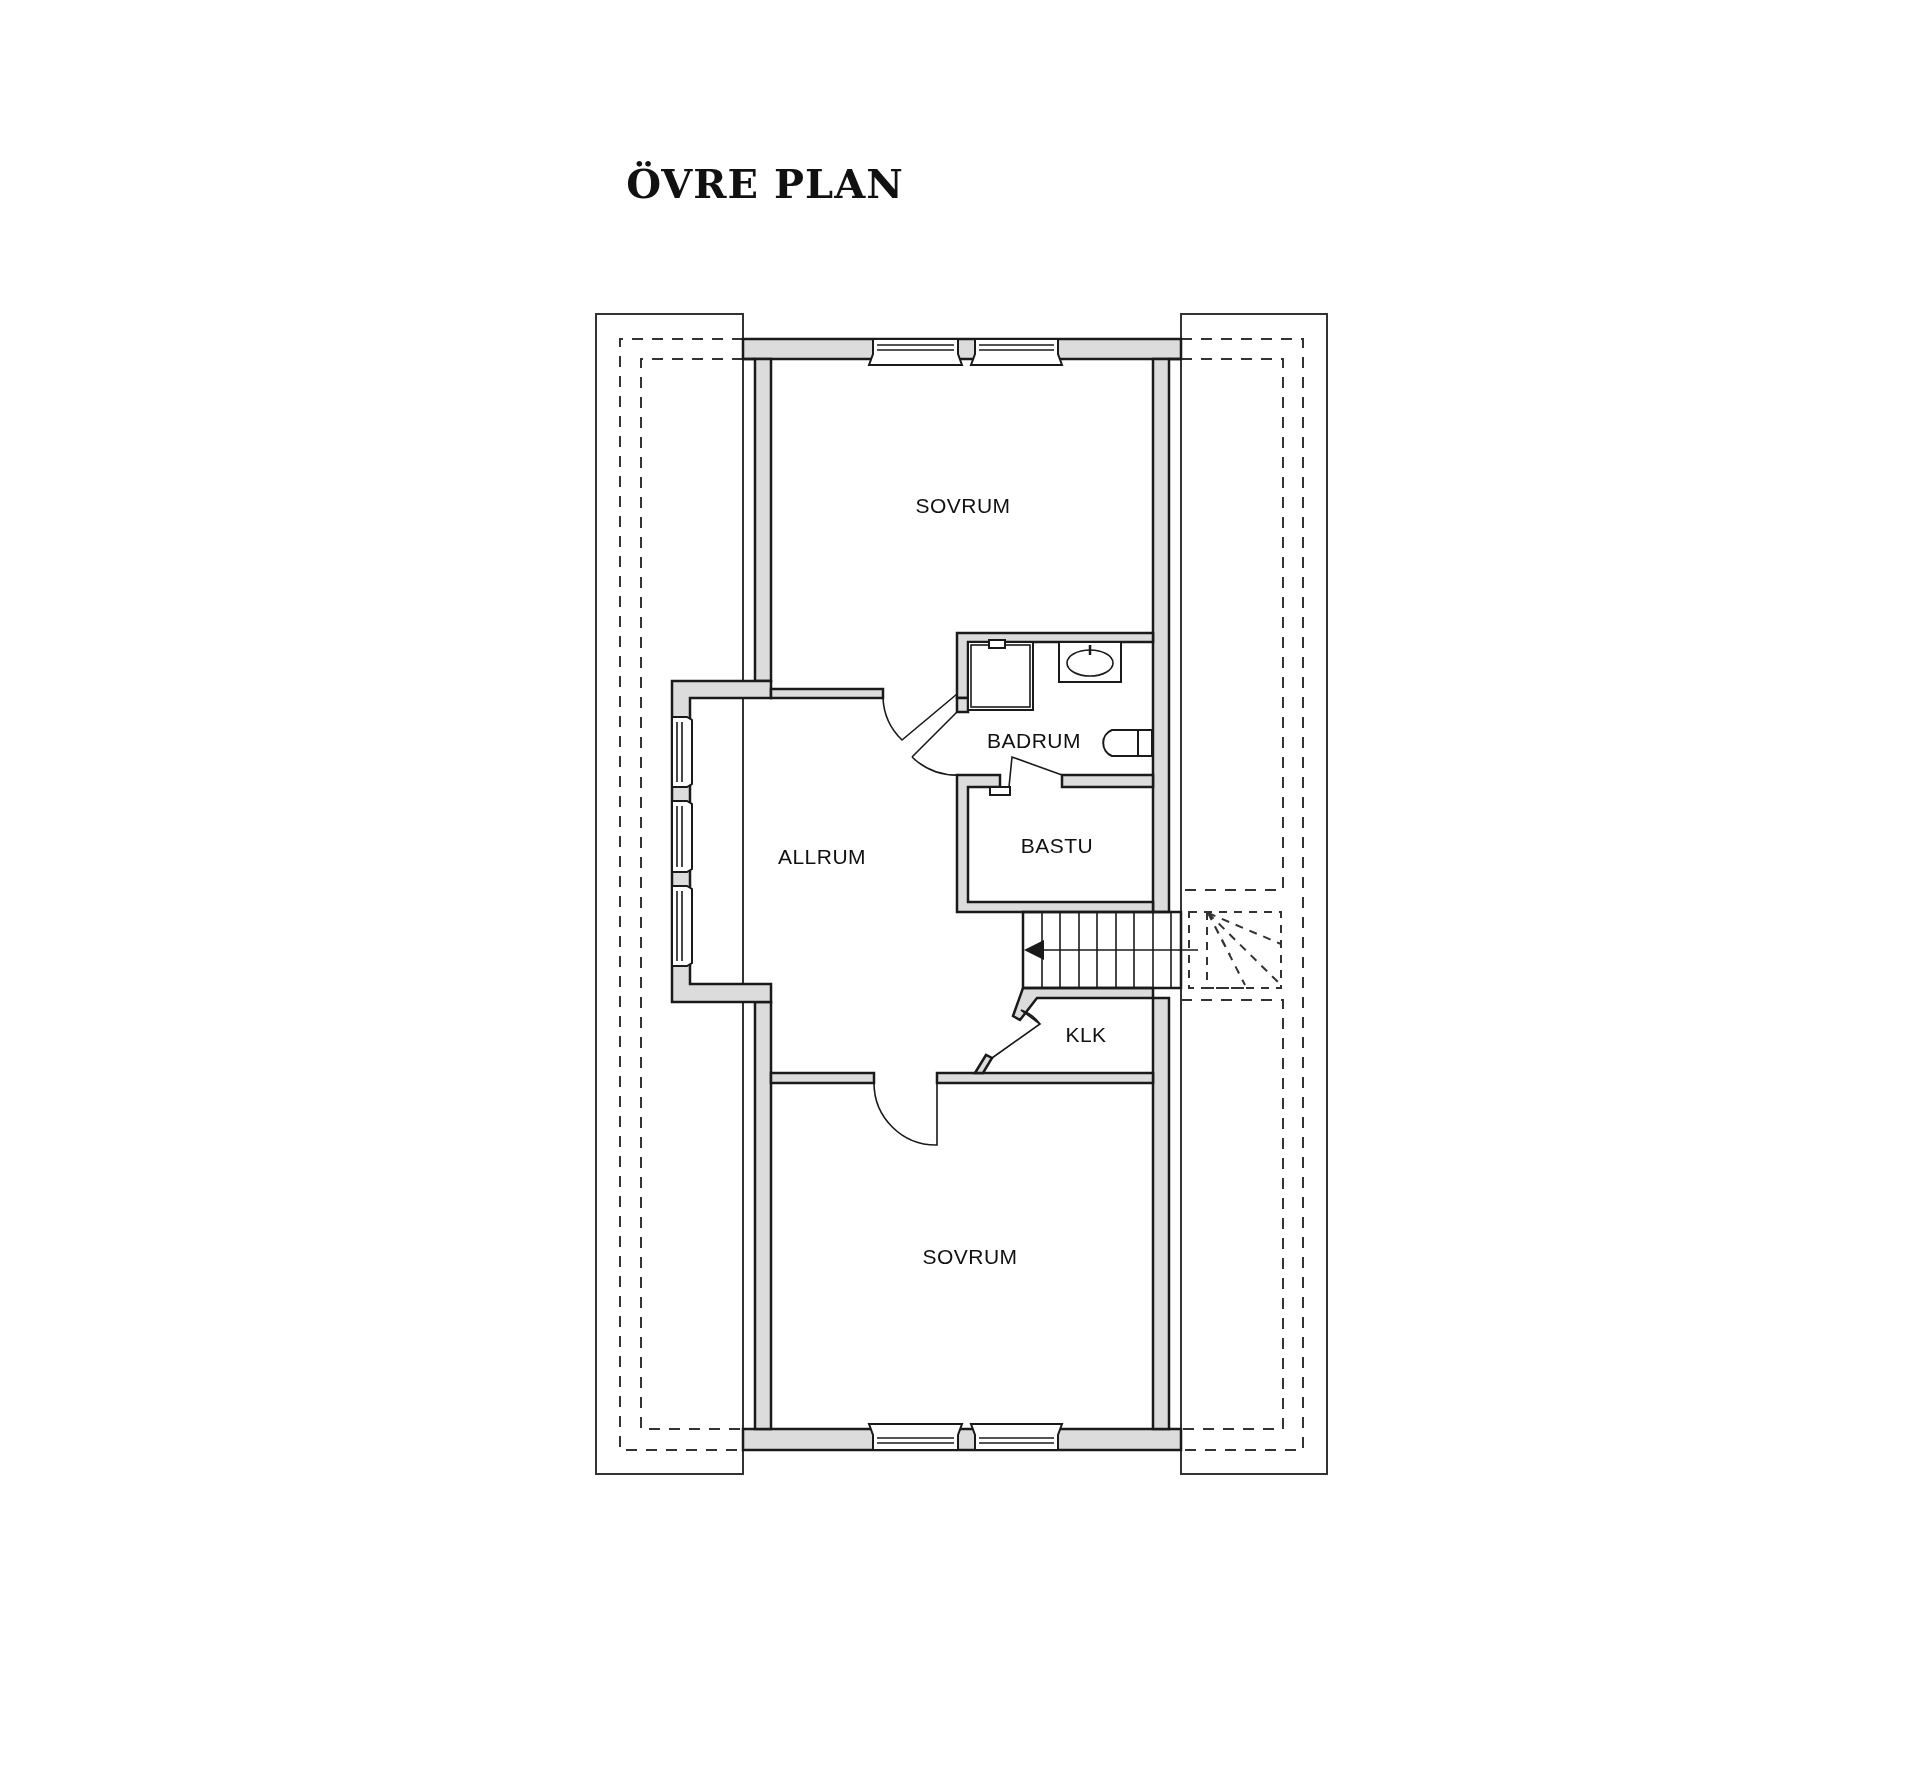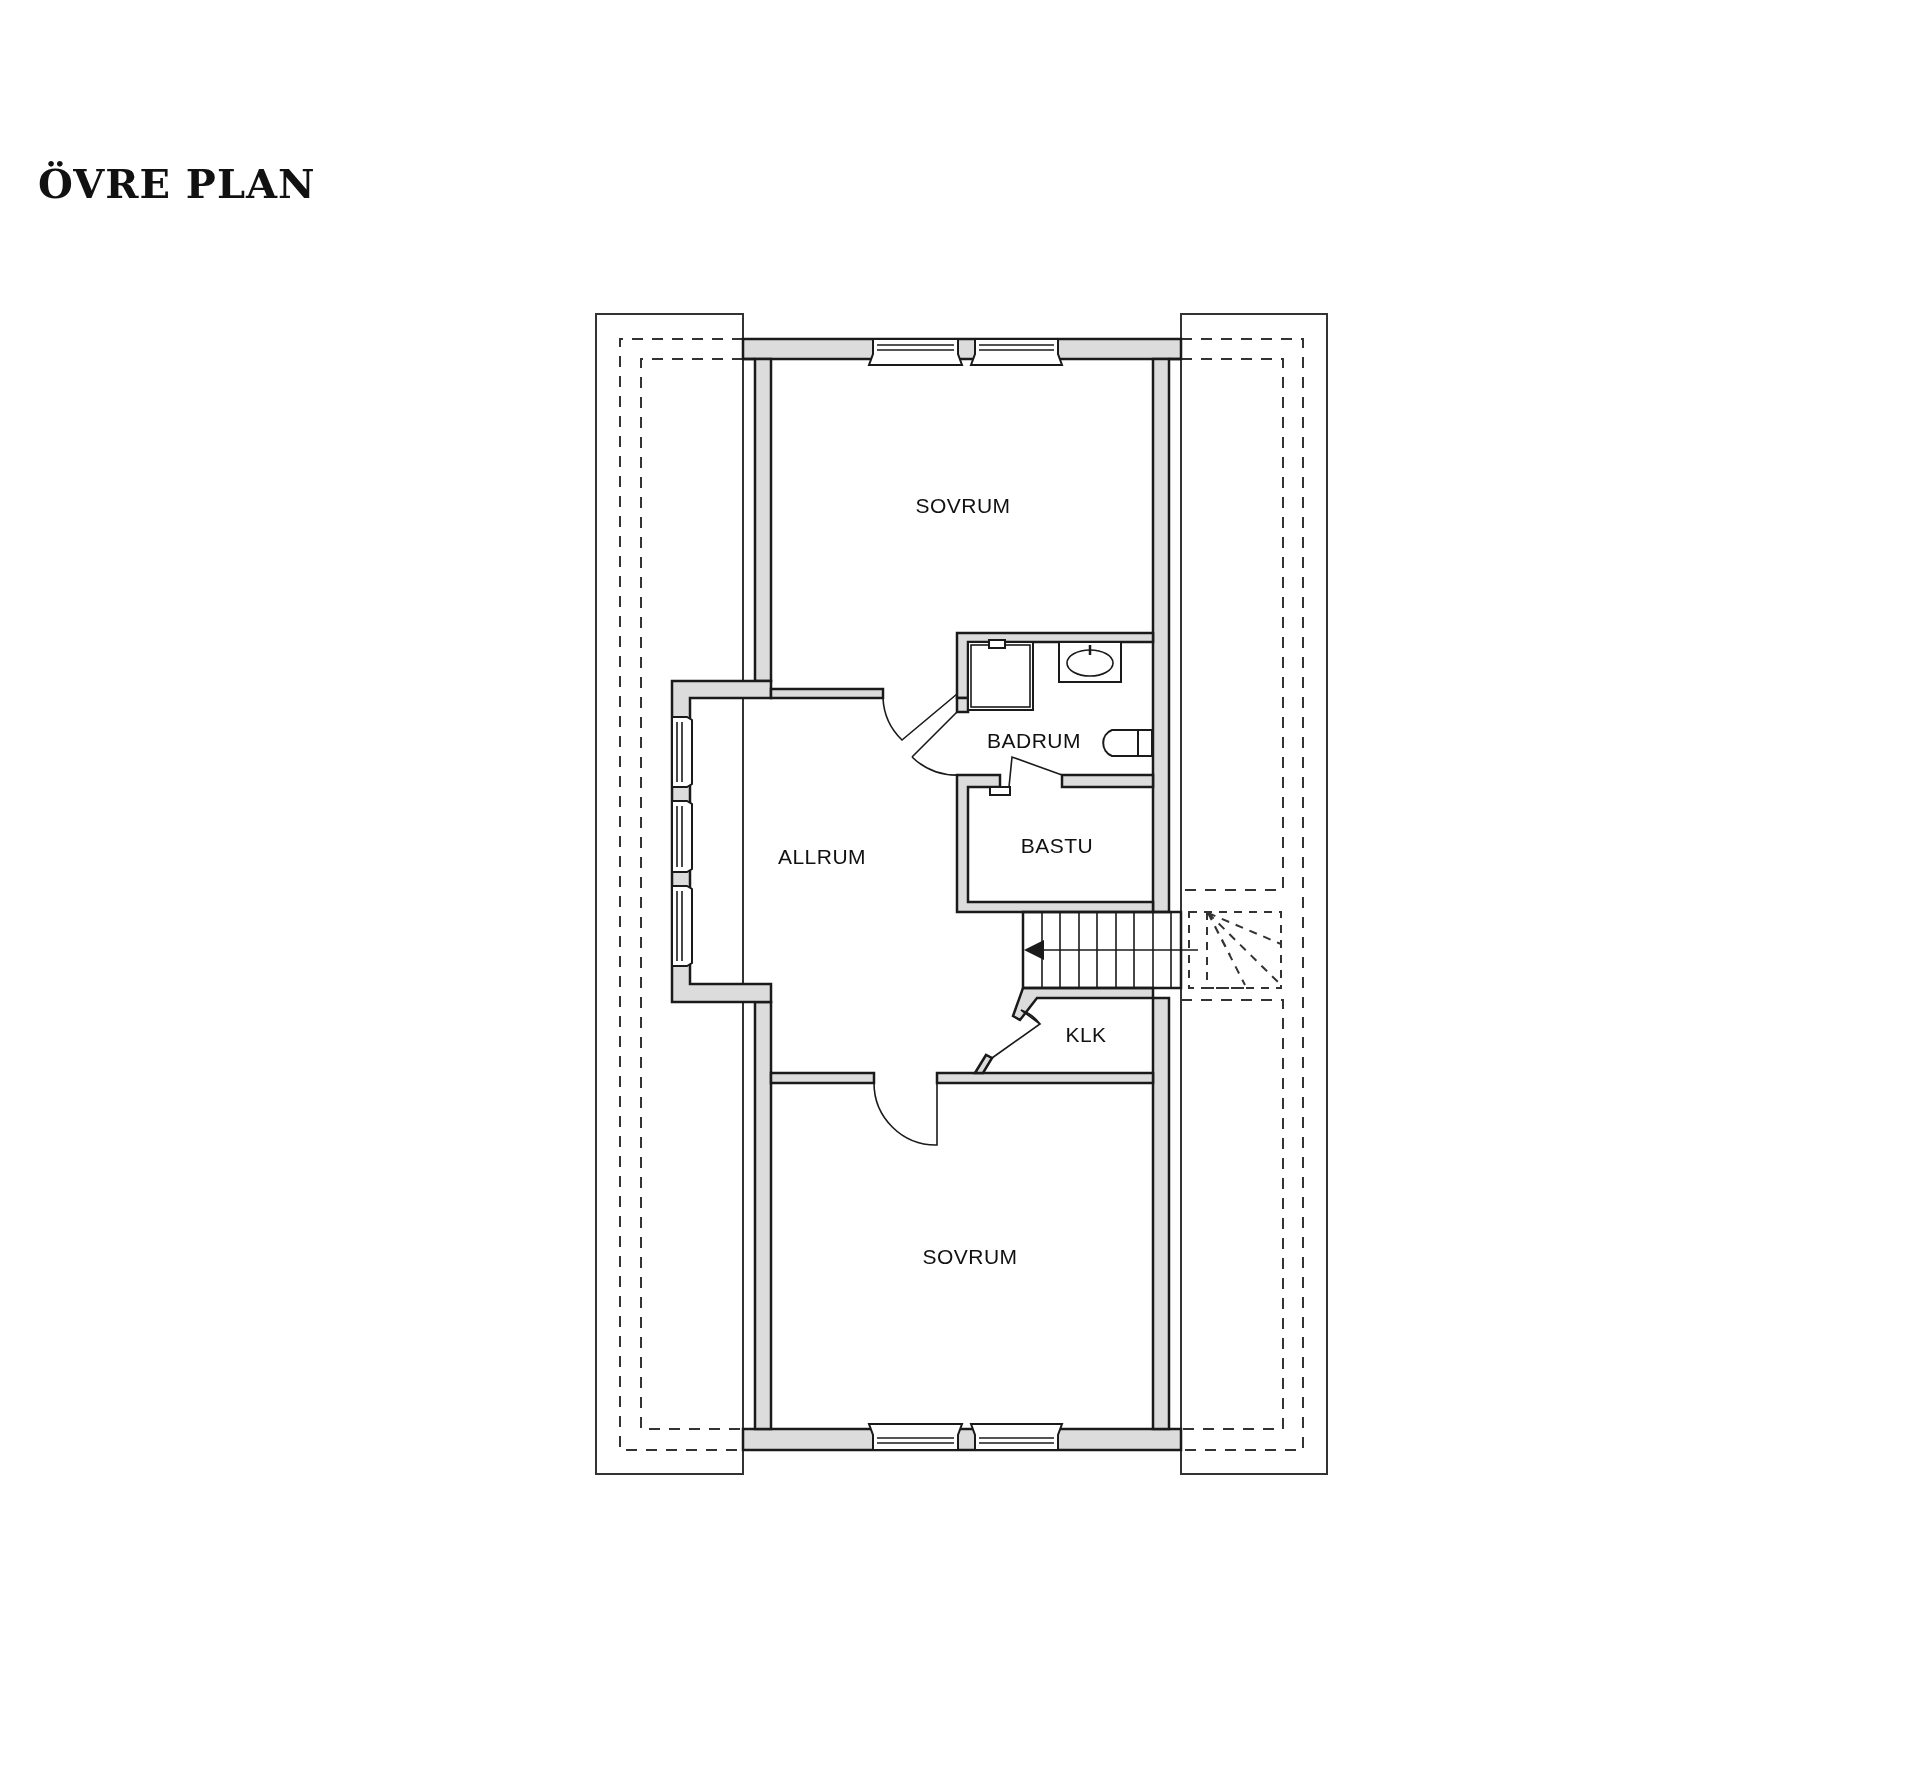--- a/index.html
+++ b/index.html
@@ -1,20 +1,20 @@
 <!DOCTYPE html>
 <html><head>
   <meta charset="utf-8">
   <style>
     html, body { margin: 0; padding: 0; background: #ffffff; }
     body { width: 1920px; height: 1787px; position: relative; overflow: hidden; }
     .title {
-      position: absolute; left: 0; top: 160px; width: 1530px; text-align: left;
+      position: absolute; left: 0; top: 160px; width: 1530px; text-align: center;
       font-family: "DejaVu Serif", "Liberation Serif", serif; font-weight: bold;
-      font-size: 40px; letter-spacing: 1px; color: #111111; padding-left: 38px;
+      font-size: 40px; letter-spacing: 1px; color: #111111;
     }
     svg.plan { position: absolute; left: 0; top: 0; }
     .room-label {
       font-family: "Liberation Sans", "DejaVu Sans", sans-serif;
       font-size: 21px; fill: #111111; text-anchor: middle; letter-spacing: 0.5px;
     }
     .wall { fill: #dcdcdc; stroke: #1a1a1a; stroke-width: 2.5; stroke-linejoin: miter; }
     .line { fill: none; stroke: #1a1a1a; stroke-width: 2.5; }
     .thin { fill: none; stroke: #1a1a1a; stroke-width: 1.6; }
     .dash { fill: none; stroke: #333333; stroke-width: 2; stroke-dasharray: 11 9; }

